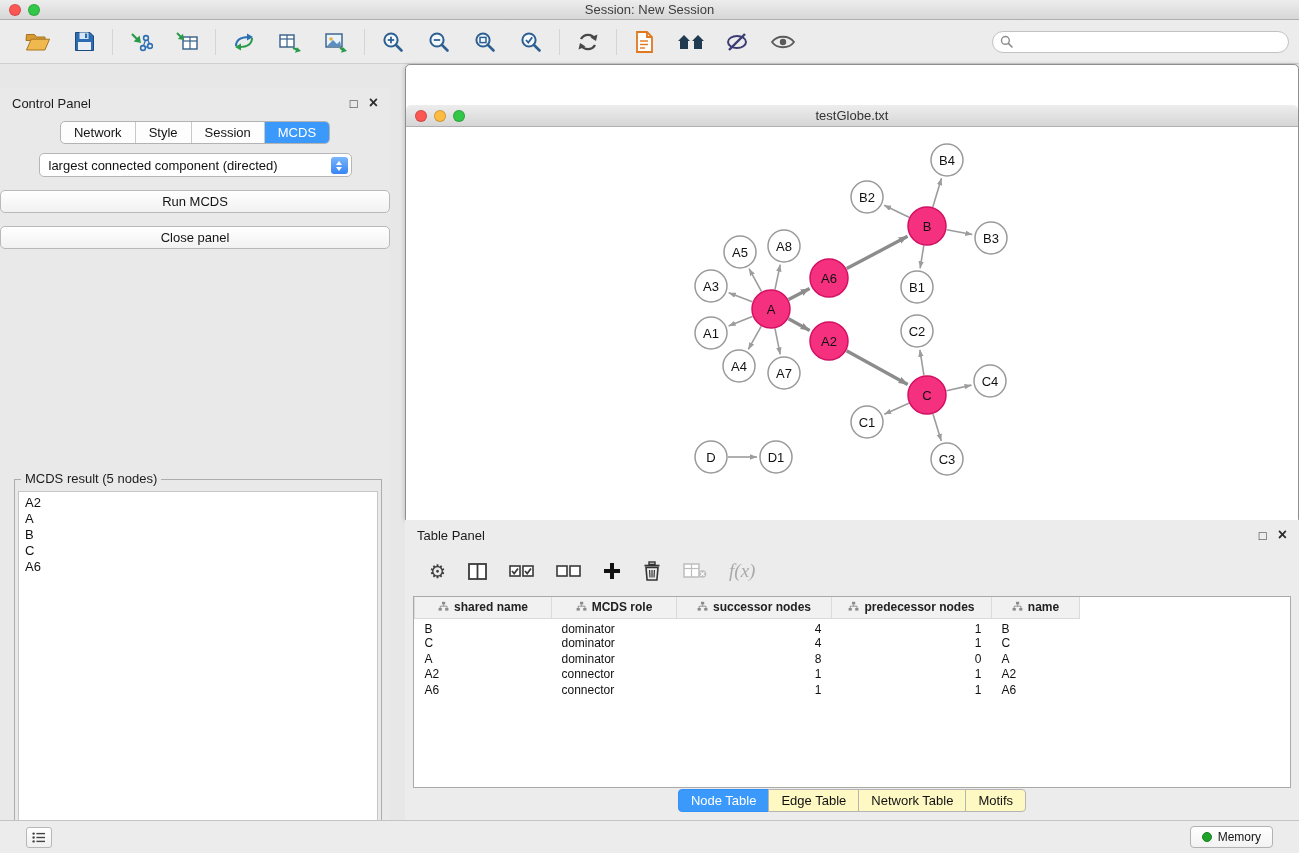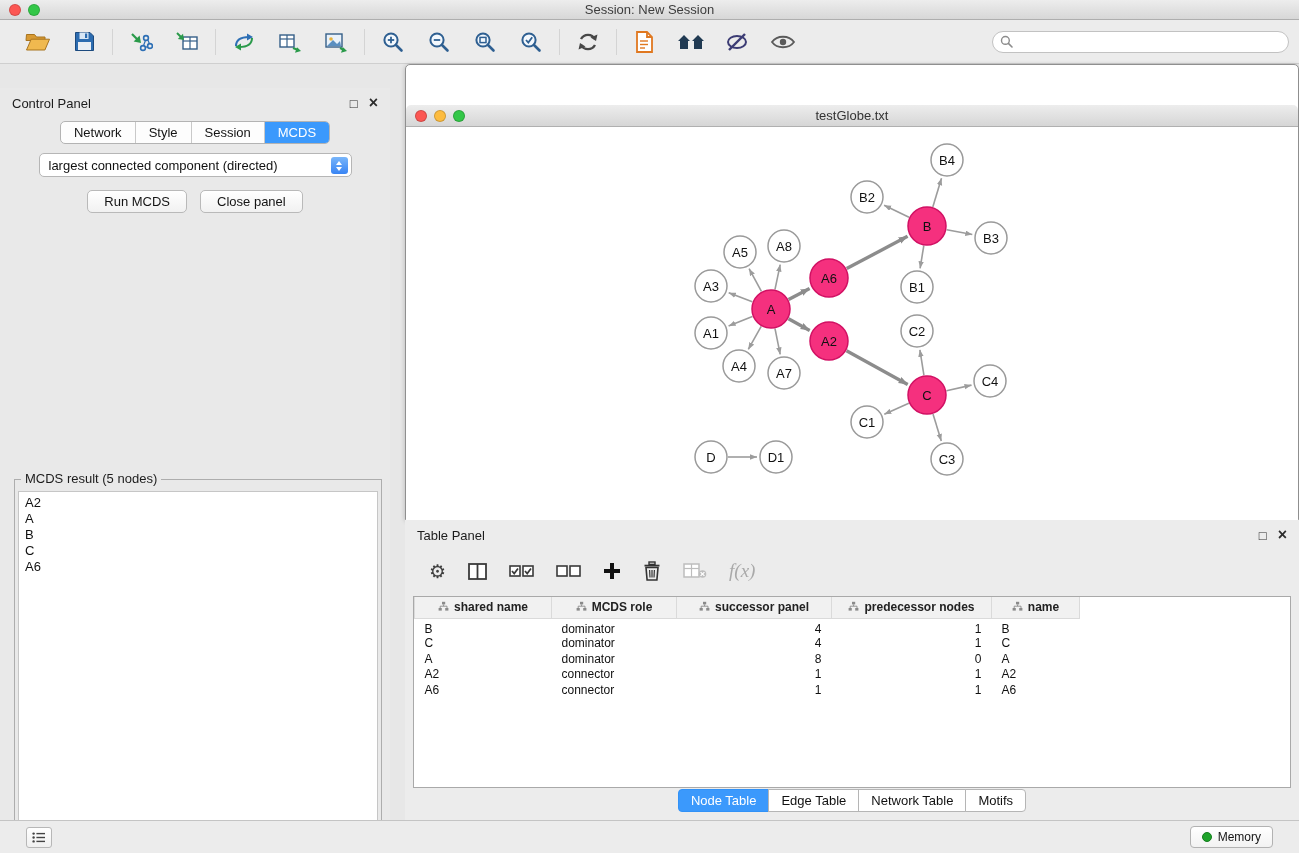--- a/index.html
+++ b/index.html
@@ -37,21 +37,21 @@
   .seg { font-size:13px; padding:3px 13px; color:#141414; cursor:pointer; border-left:1px solid #c9c9c9; }
   .seg:first-child { border-left:none; }
   .seg.active { background:#3b99fc; color:#fff; }
   .cp-opt-label { text-align:center; font-size:13px; margin-top:24px; }
   .dropdown { margin:9px auto 0; width:313px; height:24px; background:#fff; border:1px solid #b6b6b6;
     border-radius:5px; display:flex; align-items:center; font-size:13px; padding:0 24px 0 9px; position:relative; cursor:pointer; }
   .dd-stepper { position:absolute; right:3px; top:3px; width:17px; height:17px; border-radius:3px;
     background:linear-gradient(#79b6fa,#3884f4); display:flex; flex-direction:column; align-items:center; justify-content:center; gap:2px; }
   .dd-arrow-up { width:0; height:0; border-left:3.5px solid transparent; border-right:3.5px solid transparent; border-bottom:4px solid #fff; }
   .dd-arrow-down { width:0; height:0; border-left:3.5px solid transparent; border-right:3.5px solid transparent; border-top:4px solid #fff; }
-  .cp-buttons { display:flex; justify-content:center; gap:13px; margin-top:13px; }
+  .cp-buttons { display:flex; justify-content:center; gap:13px; margin-top:13px;flex-direction:column; }
   .btn { font-size:13px; font-family:"Liberation Sans",sans-serif; padding:3px 16px; border:1px solid #b9b9b9;
     border-radius:5px; background:linear-gradient(#ffffff,#f1f1f1); color:#141414; cursor:pointer; }
   .result-box { position:absolute; left:14px; right:8px; top:391px; bottom:18px; border:1px solid #adadad; }
   .result-legend { position:absolute; top:-9px; left:6px; background:#e9e9e9; padding:0 4px; font-size:13px; color:#1c1c1c; }
   .result-inner { position:absolute; left:3px; right:3px; top:11px; bottom:3px; background:#fff; border:1px solid #c6c6c6;
     overflow:auto; padding:3px 6px; }
   .result-item { font-size:13px; line-height:16px; color:#111; }
 
   
   .network-window { position:absolute; left:405px; top:64px; width:894px; height:456px;
@@ -81,21 +81,21 @@
   #node-table { border-collapse:collapse; table-layout:fixed; width:100%; }
   #node-table th { background:#f1f1f1; border:1px solid #dadada; border-top:none; height:21px;
     font-size:12px; font-weight:bold; text-align:center; color:#222; white-space:nowrap; overflow:hidden; }
   #node-table th.filler { background:#fff; border:none; }
   #node-table th .tree-ico { vertical-align:-1px; margin-right:5px; }
   #node-table td { font-size:12px; height:15.5px; padding:0 10px; white-space:nowrap; overflow:hidden; color:#111; }
   #node-table td.num { text-align:right; }
   #node-table tbody tr:first-child td { padding-top:3px; }
   #node-table td.filler { padding:0; }
   .tp-tabs { position:absolute; left:0; right:0; bottom:8px; display:flex; justify-content:center; }
-  .tp-tab { font-size:13px; padding:3px 12px; border:1px solid #b5b5b5; background:#ffffff; margin-left:-1px; color:#111; cursor:pointer; }
+  .tp-tab { font-size:13px; padding:3px 12px; border:1px solid #b5b5b5; background:#fef9c3; margin-left:-1px; color:#111; cursor:pointer; }
   .tp-tab:first-child { border-radius:4px 0 0 4px; margin-left:0; }
   .tp-tab:last-child { border-radius:0 4px 4px 0; }
   .tp-tab.active { background:#3b99fc; border-color:#3292f7; color:#fff; }
 
   
   .statusbar { position:absolute; left:0; bottom:0; width:100%; height:33px; background:#ececec;
     border-top:1px solid #c4c4c4; display:flex; align-items:center; padding:0 26px; }
   .sb-list-btn { width:26px; height:21px; border:1px solid #b7b7b7; border-radius:3px;
     background:linear-gradient(#fff,#f0f0f0); display:flex; align-items:center; justify-content:center; cursor:pointer; }
   .memory-btn { margin-left:auto; height:22px; border:1px solid #b2b2b2; border-radius:4px;
@@ -510,21 +510,21 @@
                 <rect x="4" y="0.8" width="3.2" height="2.6" fill="#8a8a8a"></rect>
                 <rect x="0.6" y="7" width="3.2" height="2.6" fill="#8a8a8a"></rect>
                 <rect x="7.2" y="7" width="3.2" height="2.6" fill="#8a8a8a"></rect>
                 <path d="M5.6 3.4 V5.2 M2.2 7 V5.2 H9 V7" stroke="#8a8a8a" stroke-width="0.9" fill="none"></path>
               </svg><span>MCDS role</span></th>
             <th><svg class="tree-ico" width="11" height="11" viewBox="0 0 11 11">
                 <rect x="4" y="0.8" width="3.2" height="2.6" fill="#8a8a8a"></rect>
                 <rect x="0.6" y="7" width="3.2" height="2.6" fill="#8a8a8a"></rect>
                 <rect x="7.2" y="7" width="3.2" height="2.6" fill="#8a8a8a"></rect>
                 <path d="M5.6 3.4 V5.2 M2.2 7 V5.2 H9 V7" stroke="#8a8a8a" stroke-width="0.9" fill="none"></path>
-              </svg><span>successor panel</span></th>
+              </svg><span>successor nodes</span></th>
             <th><svg class="tree-ico" width="11" height="11" viewBox="0 0 11 11">
                 <rect x="4" y="0.8" width="3.2" height="2.6" fill="#8a8a8a"></rect>
                 <rect x="0.6" y="7" width="3.2" height="2.6" fill="#8a8a8a"></rect>
                 <rect x="7.2" y="7" width="3.2" height="2.6" fill="#8a8a8a"></rect>
                 <path d="M5.6 3.4 V5.2 M2.2 7 V5.2 H9 V7" stroke="#8a8a8a" stroke-width="0.9" fill="none"></path>
               </svg><span>predecessor nodes</span></th>
             <th><svg class="tree-ico" width="11" height="11" viewBox="0 0 11 11">
                 <rect x="4" y="0.8" width="3.2" height="2.6" fill="#8a8a8a"></rect>
                 <rect x="0.6" y="7" width="3.2" height="2.6" fill="#8a8a8a"></rect>
                 <rect x="7.2" y="7" width="3.2" height="2.6" fill="#8a8a8a"></rect>

